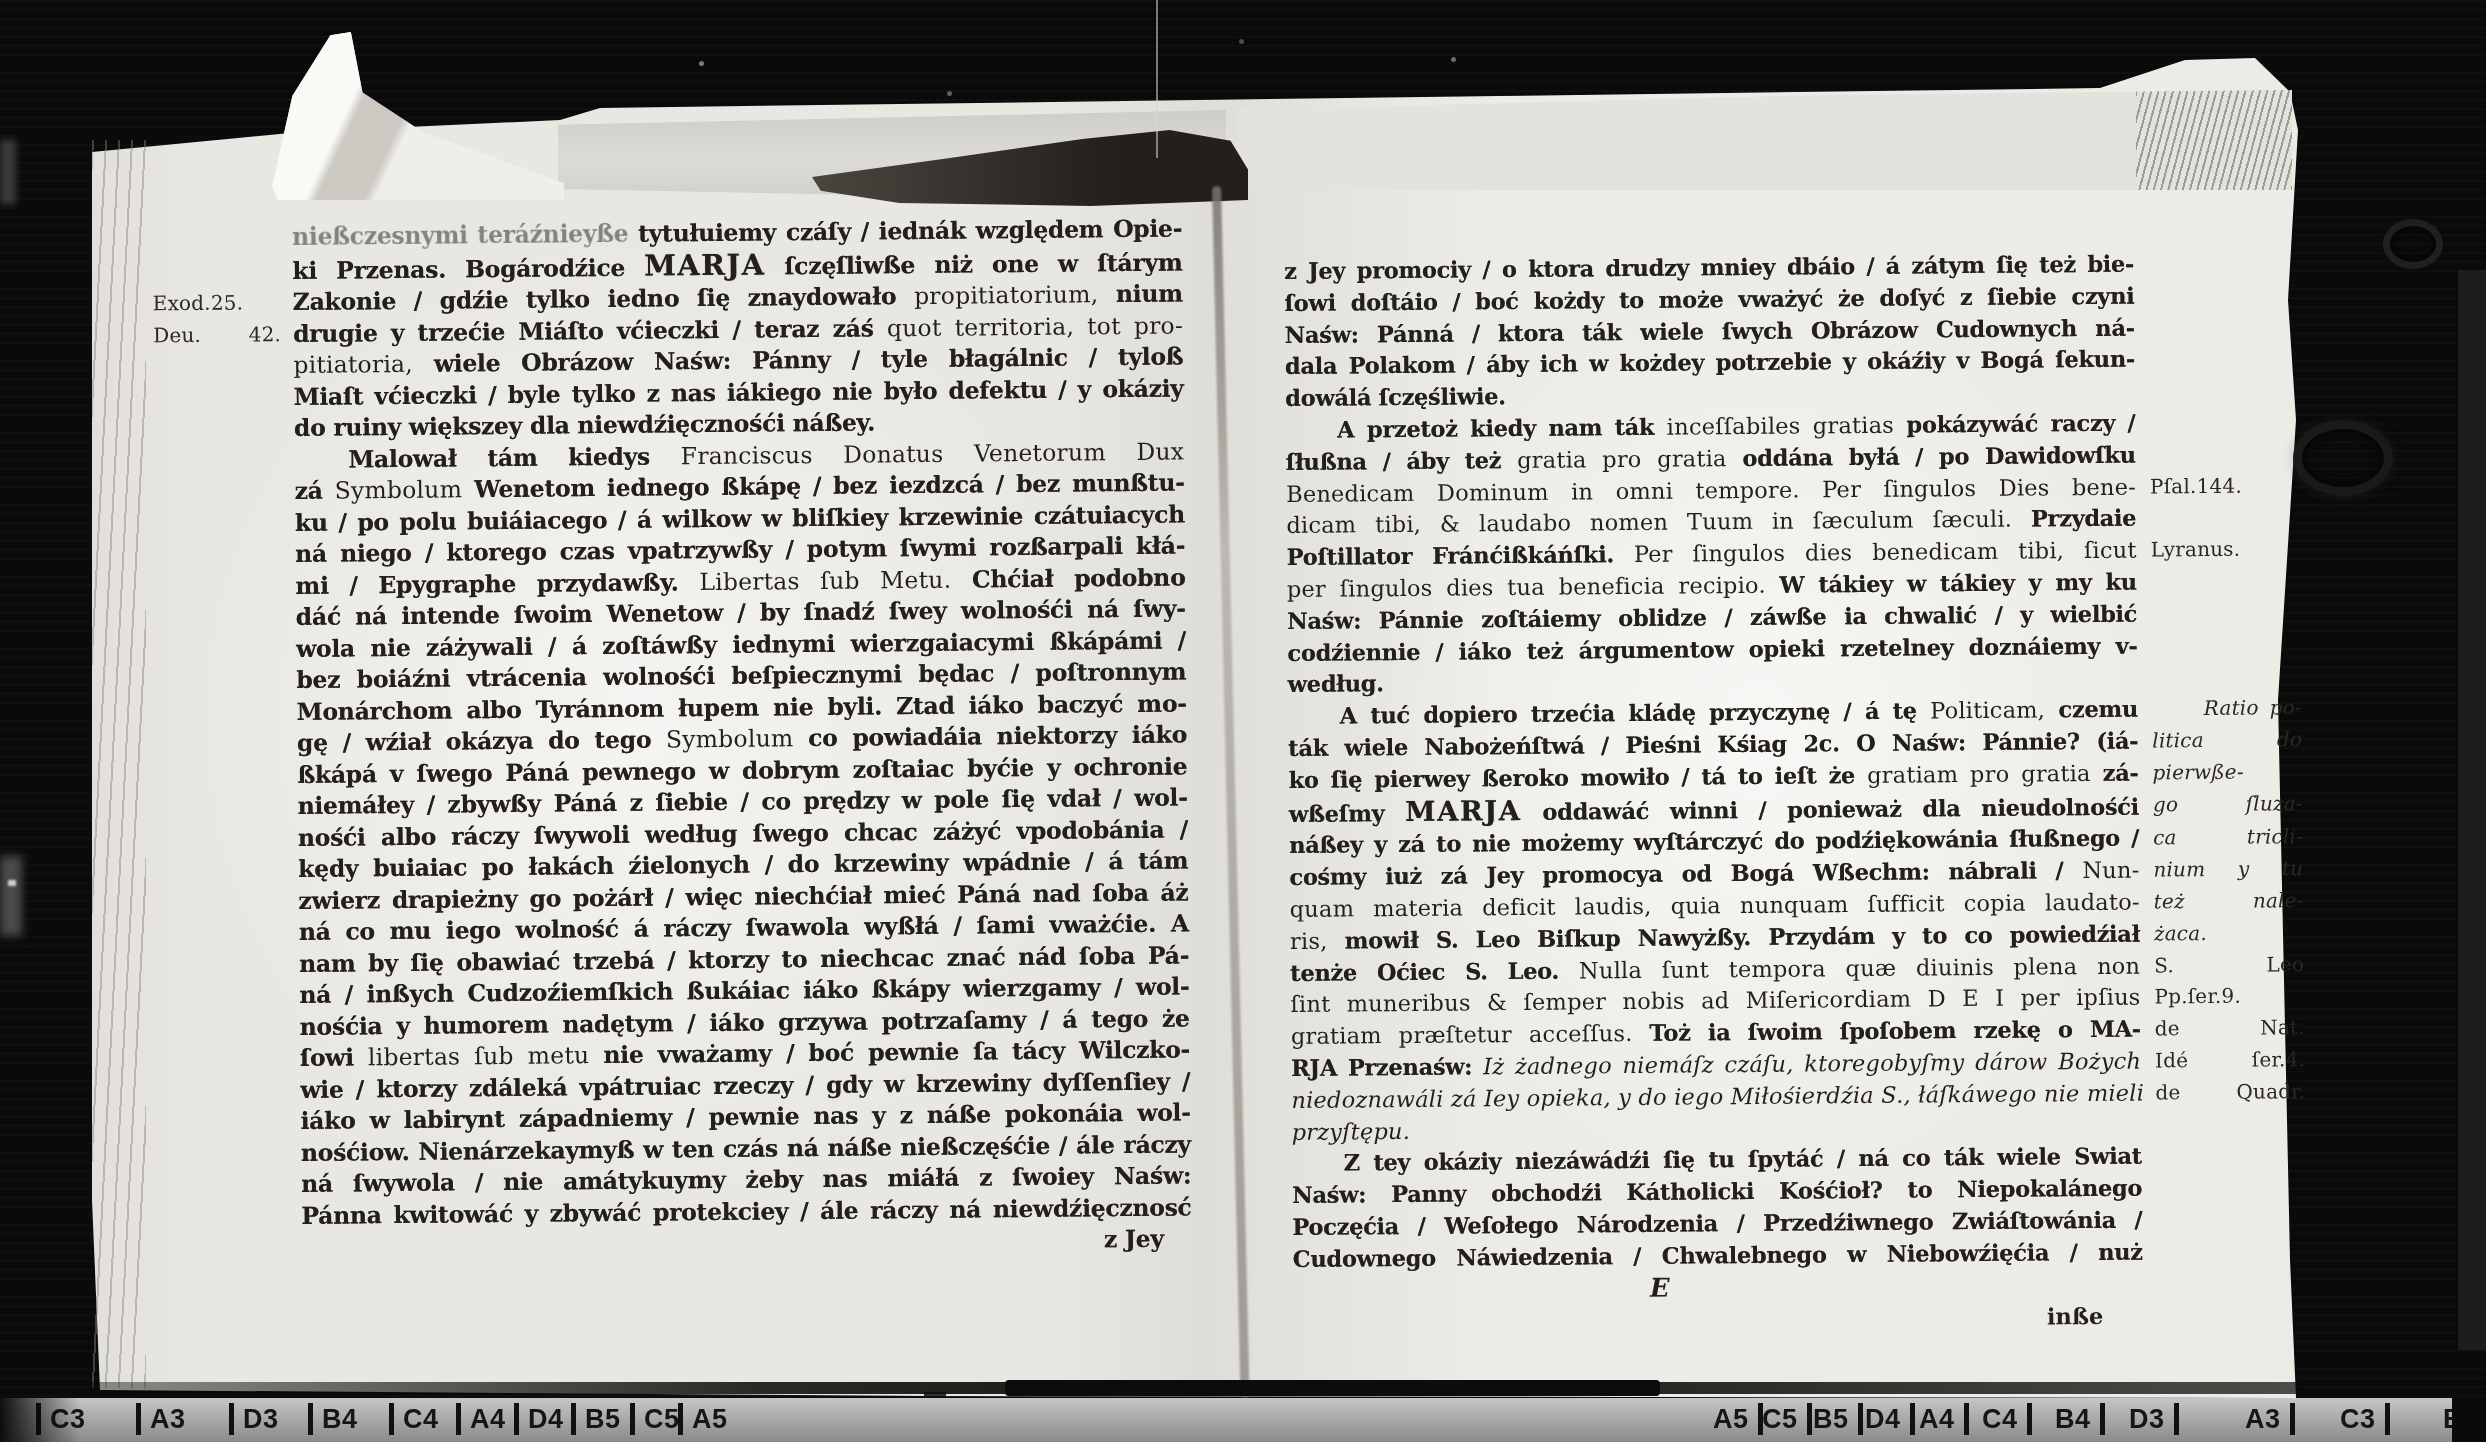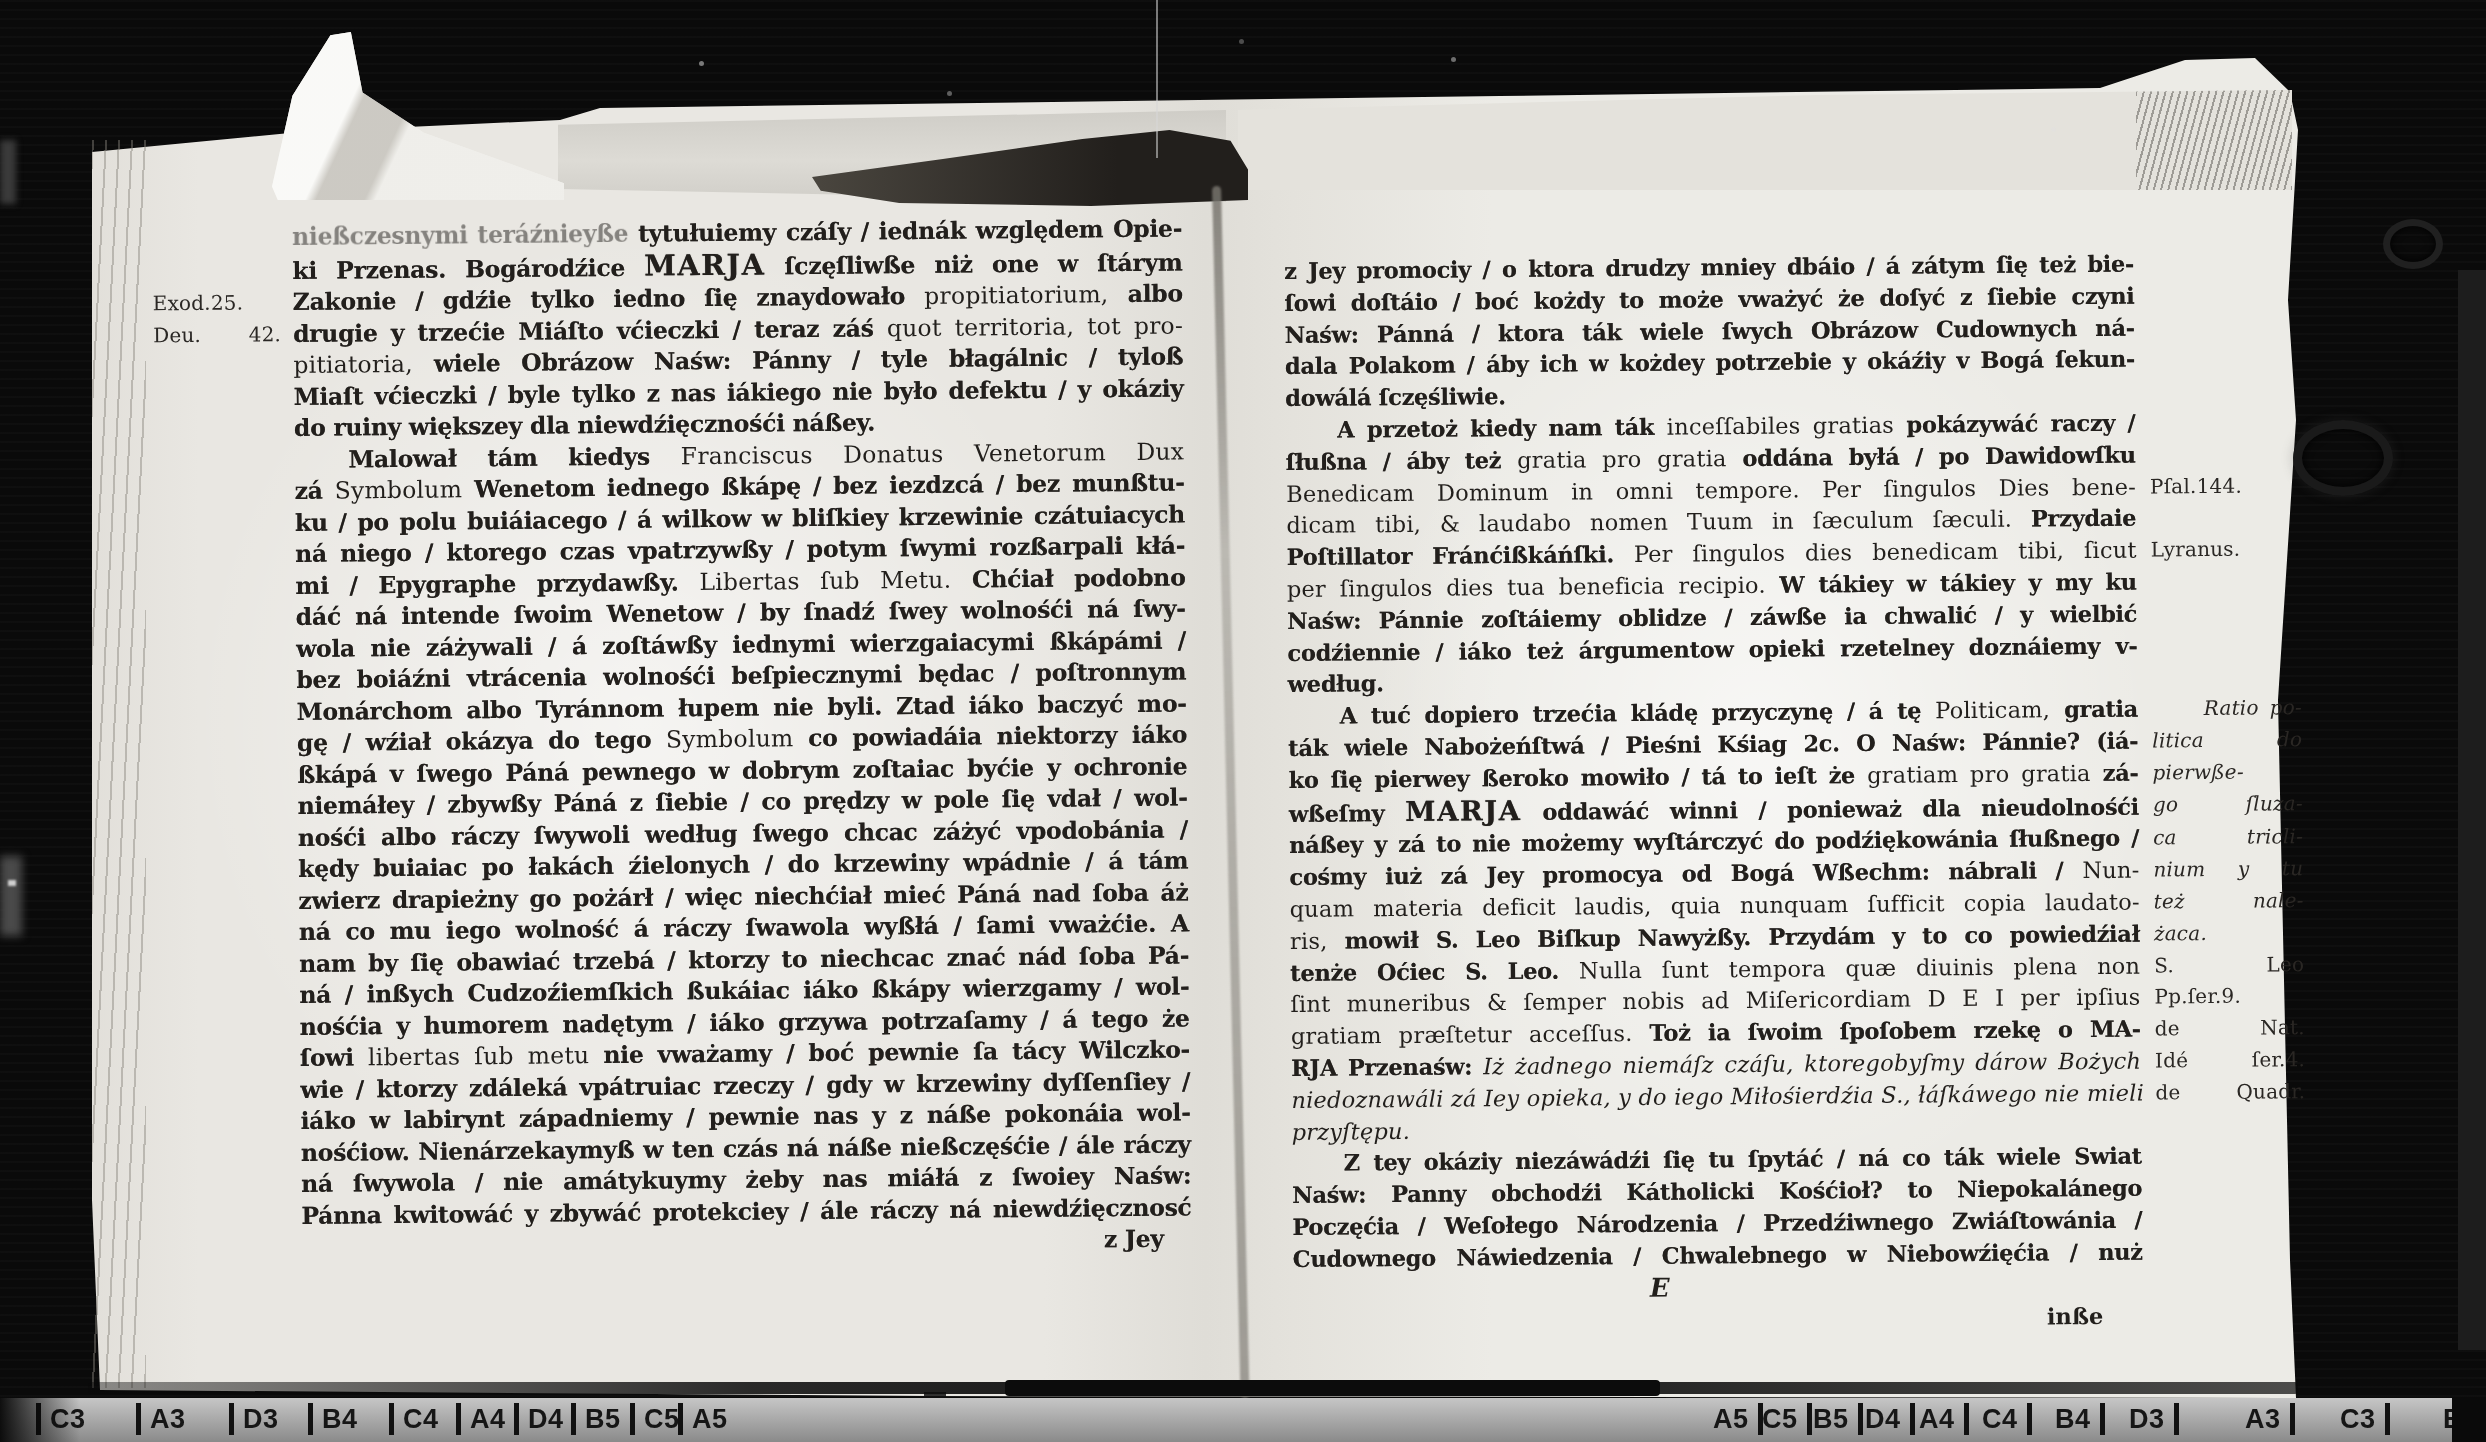--- a/index.html
+++ b/index.html
@@ -146,21 +146,21 @@
     <span class="mk mk-r" style="left:2245px">A3</span>
     <span class="mk mk-r" style="left:2340px">C3</span>
     <span class="mk" style="left:2443px">B</span>
     <div id="strip-fade-left"></div>
     <div id="strip-corner-right"></div>
   </div>
 
   <div id="left-text" class="textblock">
       <div class="tl"><span class="s-d">nießczesnymi teráźnieyße </span><span class="s-f">tytułuiemy czáſy / iednák względem Opie-</span></div>
       <div class="tl"><span class="s-f">ki Przenas. Bogárodźice </span><span class="s-b">MARJA</span><span class="s-f"> ſczęſliwße niż one w ſtárym</span></div>
-      <div class="tl"><span class="s-f">Zakonie / gdźie tylko iedno ſię znaydowało </span><span class="s-r">propitiatorium,</span><span class="s-f"> albo</span><span class="mn mn-ml">Exod.25.</span></div>
+      <div class="tl"><span class="s-f">Zakonie / gdźie tylko iedno ſię znaydowało </span><span class="s-r">propitiatorium,</span><span class="s-f"> nium</span><span class="mn mn-ml">Exod.25.</span></div>
       <div class="tl"><span class="s-f">drugie y trzećie Miáſto vćieczki / teraz záś </span><span class="s-r">quot territoria, tot pro-</span><span class="mn mn-ml">Deu. 42.</span></div>
       <div class="tl"><span class="s-r">pitiatoria,</span><span class="s-f"> wiele Obrázow Naśw: Pánny / tyle błagálnic / tyloß</span></div>
       <div class="tl"><span class="s-f">Miaſt vćieczki / byle tylko z nas iákiego nie było defektu / y okáziy</span></div>
       <div class="tl end"><span class="s-f">do ruiny większey dla niewdźięcznośći náßey.</span></div>
       <div class="tl ind"><span class="s-f">Malował tám kiedys </span><span class="s-r">Franciscus Donatus  Venetorum Dux</span></div>
       <div class="tl"><span class="s-f">zá </span><span class="s-r">Symbolum</span><span class="s-f"> Wenetom iednego ßkápę / bez iezdzcá / bez munßtu-</span></div>
       <div class="tl"><span class="s-f">ku / po polu buiáiacego / á wilkow w bliſkiey krzewinie czátuiacych</span></div>
       <div class="tl"><span class="s-f">ná niego / ktorego czas vpatrzywßy / potym ſwymi rozßarpali kłá-</span></div>
       <div class="tl"><span class="s-f">mi / Epygraphe przydawßy.  </span><span class="s-r">Libertas ſub Metu.</span><span class="s-f">  Chćiał podobno</span></div>
       <div class="tl"><span class="s-f">dáć ná intende ſwoim Wenetow /  by ſnadź ſwey wolnośći ná ſwy-</span></div>
@@ -193,21 +193,21 @@
       <div class="tl end"><span class="s-f">dowálá ſczęśliwie.</span></div>
       <div class="tl ind"><span class="s-f">A przetoż kiedy nam ták </span><span class="s-r">inceſſabiles gratias</span><span class="s-f"> pokázywáć raczy /</span></div>
       <div class="tl"><span class="s-f">ſłußna /  áby też </span><span class="s-r">gratia pro gratia</span><span class="s-f"> oddána byłá /  po Dawidowſku</span></div>
       <div class="tl"><span class="s-r">Benedicam Dominum in omni tempore.  Per ſingulos Dies bene-</span><span class="mn mn-mr">Pſal.144.</span></div>
       <div class="tl"><span class="s-r">dicam tibi, &amp; laudabo nomen Tuum in ſæculum ſæculi.  </span><span class="s-f">Przydaie</span></div>
       <div class="tl"><span class="s-f">Poſtillator Fránćißkáńſki.  </span><span class="s-r">Per ſingulos dies benedicam tibi, ſicut</span><span class="mn mn-mr">Lyranus.</span></div>
       <div class="tl"><span class="s-r">per ſingulos dies tua beneficia recipio.  </span><span class="s-f">W tákiey w tákiey y my ku</span></div>
       <div class="tl"><span class="s-f">Naśw:  Pánnie zoſtáiemy oblidze /  záwße ia chwalić /  y wielbić</span></div>
       <div class="tl"><span class="s-f">codźiennie /  iáko też árgumentow  opieki  rzetelney  doznáiemy v-</span></div>
       <div class="tl end"><span class="s-f">według.</span></div>
-      <div class="tl ind"><span class="s-f">A tuć dopiero trzećia kládę przyczynę /  á tę </span><span class="s-r">Politicam,</span><span class="s-f"> gratia</span><span class="mn mn-mr mn-i">Ratio po-</span></div>
+      <div class="tl ind"><span class="s-f">A tuć dopiero trzećia kládę przyczynę /  á tę </span><span class="s-r">Politicam,</span><span class="s-f"> czemu</span><span class="mn mn-mr mn-i">Ratio po-</span></div>
       <div class="tl"><span class="s-f">ták wiele Nabożeńſtwá / Pieśni Kśiag 2c.  O Naśw: Pánnie? (iá-</span><span class="mn mn-mr mn-i">litica do</span></div>
       <div class="tl"><span class="s-f">ko ſię pierwey ßeroko mowiło /  tá to ieſt że  </span><span class="s-r">gratiam pro gratia</span><span class="s-f"> zá-</span><span class="mn mn-mr mn-i">pierwße-</span></div>
       <div class="tl"><span class="s-f">wßeſmy </span><span class="s-b">MARJA</span><span class="s-f">  oddawáć winni /  ponieważ dla nieudolnośći</span><span class="mn mn-mr mn-i">go ſluza-</span></div>
       <div class="tl"><span class="s-f">náßey y zá to nie możemy wyſtárczyć do podźiękowánia ſłußnego /</span><span class="mn mn-mr mn-i">ca tricli-</span></div>
       <div class="tl"><span class="s-f">cośmy iuż zá Jey promocya od Bogá Wßechm: nábrali /  </span><span class="s-r">Nun-</span><span class="mn mn-mr mn-i">nium y tu</span></div>
       <div class="tl"><span class="s-r">quam materia deficit laudis, quia nunquam ſufficit copia laudato-</span><span class="mn mn-mr mn-i">też nale-</span></div>
       <div class="tl"><span class="s-r">ris,</span><span class="s-f"> mowił S. Leo Biſkup Nawyżßy.  Przydám y to co powiedźiał</span><span class="mn mn-mr mn-i">żaca.</span></div>
       <div class="tl"><span class="s-f">tenże Oćiec S. Leo.  </span><span class="s-r">Nulla ſunt tempora quæ diuinis plena non</span><span class="mn mn-mr">S. Leo</span></div>
       <div class="tl"><span class="s-r">ſint muneribus &amp; ſemper nobis ad Miſericordiam D E I per ipſius</span><span class="mn mn-mr">Pp.ſer.9.</span></div>
       <div class="tl"><span class="s-r">gratiam præſtetur acceſſus.  </span><span class="s-f">Toż ia ſwoim ſpoſobem rzekę o MA-</span><span class="mn mn-mr">de Nat.</span></div>

